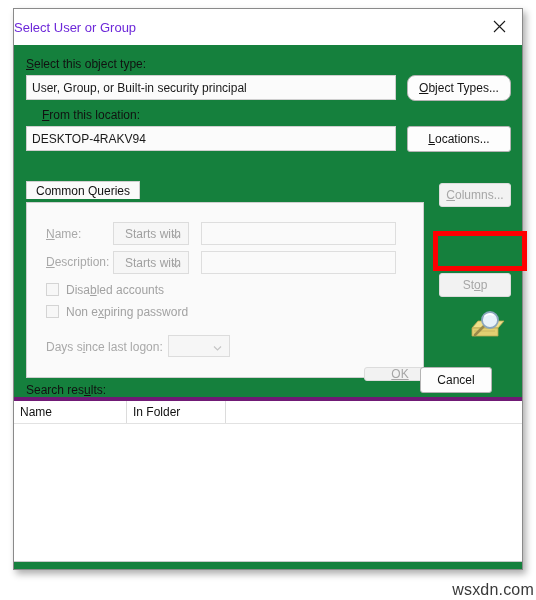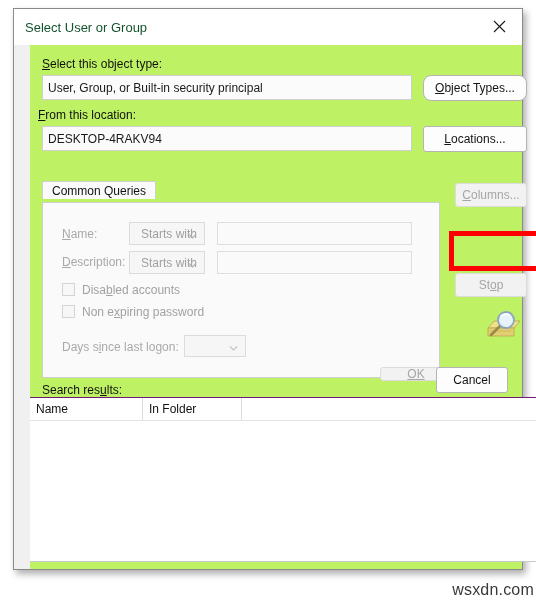--- a/index.html
+++ b/index.html
@@ -74,44 +74,42 @@
 
   
   #titlebar {
     height: 36px;
     background: #ffffff;
     display: flex;
     align-items: center;
     position: relative;
   }
   #title-text {
-    margin-left: 11px;
     font-size: 13px;
-    color: #14532d;
+    color: #6d28d9;
   }
   #close-btn {
     position: absolute;
     right: 0;
     top: 0;
     width: 45px;
     height: 35px;
     display: flex;
     align-items: center;
     justify-content: center;
     cursor: default;
   }
   #close-btn svg { display: block; }
 
   
   #body-area {
     position: absolute;
     left: 0; right: 0;
     top: 36px; bottom: 0;
-    background: #bef264;
-    margin-left: 16px;
+    background: #15803d;
   }
 
   .field-label {
     position: absolute;
     font-size: 12px;
     color: #111111;
   }
   .acc { text-decoration: underline; }
 
   .textbox {
@@ -247,21 +245,21 @@
     font-size: 12px;
     color: #111;
   }
   #results-list {
     position: absolute;
     left: 0px;
     top: 352px;
     width: 508px;
     height: 165px;
     background: #ffffff;
-    border-top: 1px solid #701a75;
+    border-top: 4px solid #701a75;
     border-bottom: 1px solid #c9c9c9;
     box-sizing: border-box;
   }
   #results-header {
     position: relative;
     height: 22px;
     background: #ffffff;
     border-bottom: 1px solid #e2e2e2;
   }
   .col-head {
@@ -323,21 +321,21 @@
     <div id="body-area">
 
       <div class="field-label" style="left:12px; top:12px;">
         <span class="acc">S</span><span>elect this object type:</span>
       </div>
       <div class="textbox" style="left:12px; top:30px; width:370px; height:25px;">User, Group, or Built-in security principal</div>
       <div class="btn" style="left:393px; top:30px; width:104px; height:26px;border-radius:8px;">
         <span><span class="acc">O</span>bject Types...</span>
       </div>
 
-      <div class="field-label" style="left:8px; top:63px;">
+      <div class="field-label" style="left:28px; top:63px;">
         <span class="acc">F</span><span>rom this location:</span>
       </div>
       <div class="textbox" style="left:12px; top:81px; width:370px; height:25px;">DESKTOP-4RAKV94</div>
       <div class="btn" style="left:393px; top:81px; width:104px; height:26px;">
         <span><span class="acc">L</span>ocations...</span>
       </div>
 
       <div id="tab-strip">
         <div id="tab-common">
           <span>Common Queries</span>

